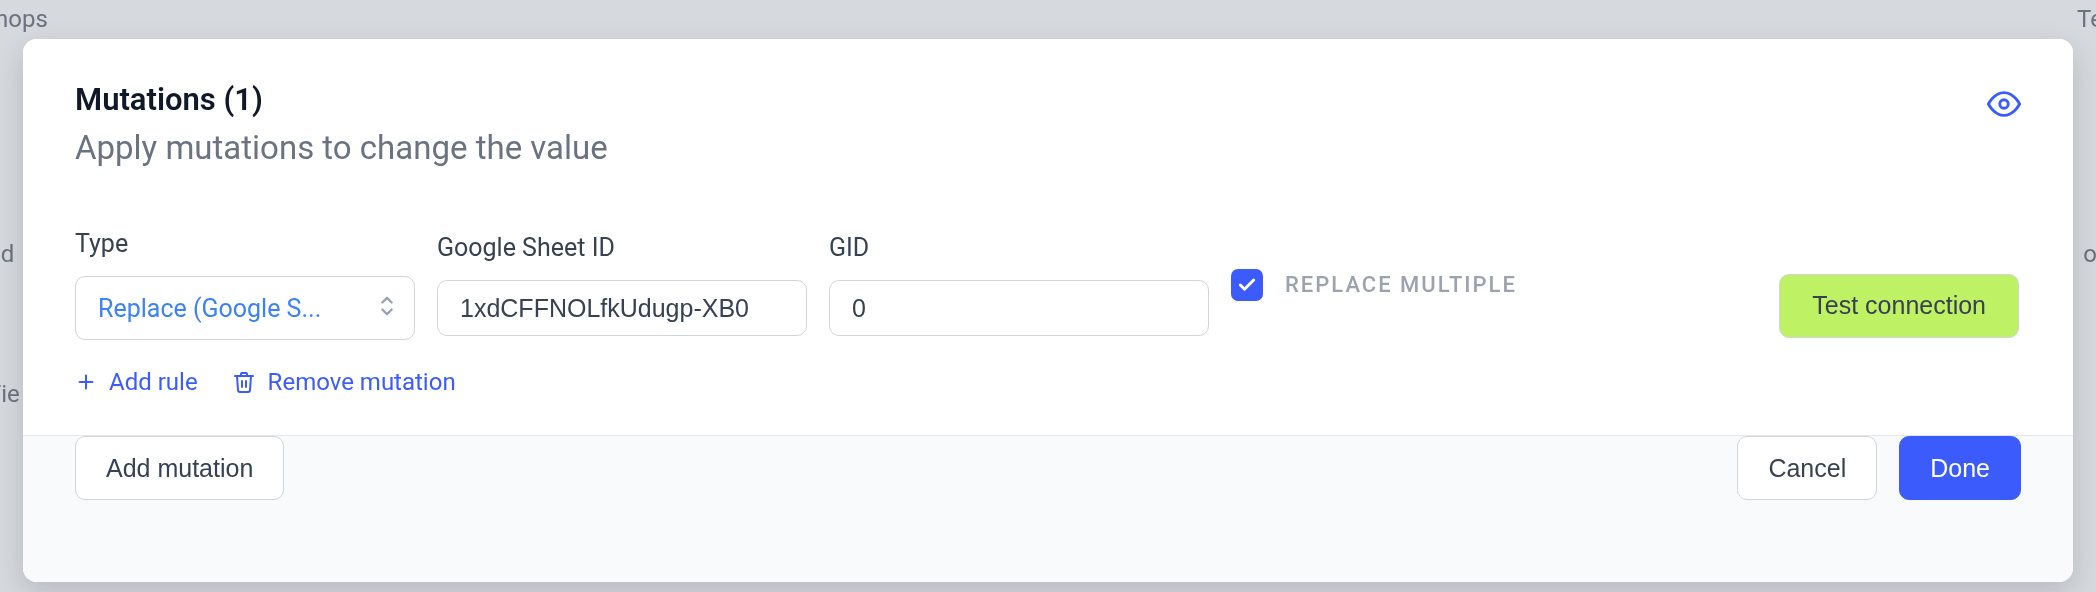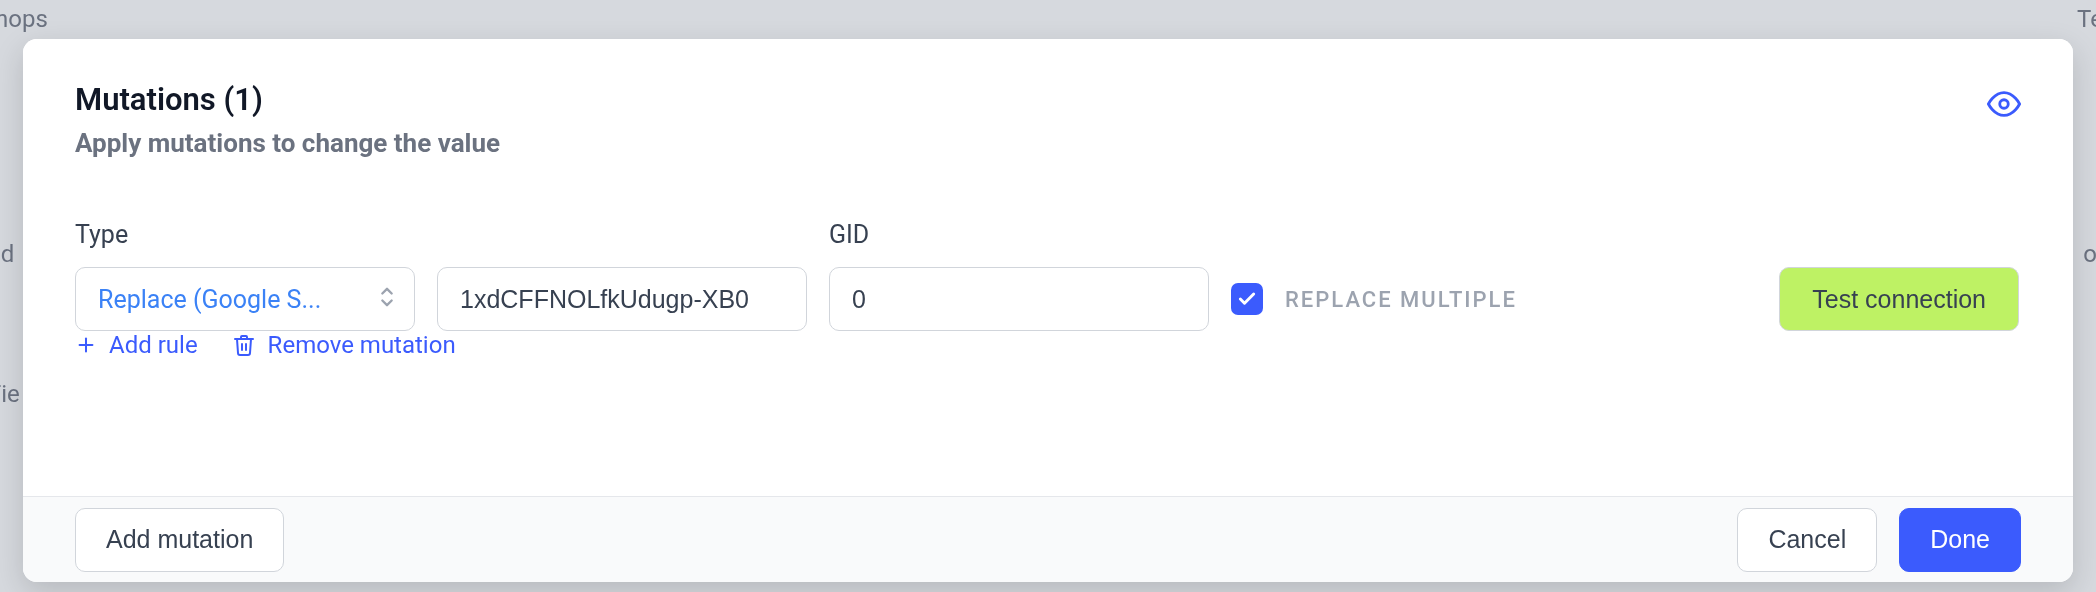--- a/index.html
+++ b/index.html
@@ -71,35 +71,35 @@
       justify-content: space-between;
       align-items: flex-start;
     }
     .title {
       font-size: 31px;
       font-weight: 600;
       color: #111827;
       margin-bottom: 10px;
     }
     .subtitle {
-      font-size: 26px;
-      color: #6b7280;
-      font-weight: 700;
+      font-size: 33px;
+      color: #6b7280;
+      font-weight: 400;
     }
     .eye-icon {
       color: #3b5bfd;
       cursor: pointer;
       margin-top: 6px;
     }
 
     .fields {
       display: flex;
       gap: 22px;
       margin-top: 62px;
-      align-items: flex-end;
+      align-items: center;
     }
     .field {
       display: flex;
       flex-direction: column;
     }
     .field-label {
       font-size: 25px;
       color: #374151;
       margin-bottom: 18px;
       font-weight: 400;
@@ -127,21 +127,21 @@
     .select-caret {
       position: absolute;
       right: 18px;
       top: 50%;
       transform: translateY(-50%);
       color: #9ca3af;
       pointer-events: none;
     }
     .text-input {
       width: 370px;
-      height: 64px;
+      height: 56px;
       border: 1px solid #d1d5db;
       border-radius: 10px;
       padding: 0 22px;
       font-size: 25px;
       color: #374151;
       background: #fff;
       outline: none;
     }
     .text-input.gid { width: 380px; }
 
@@ -183,39 +183,39 @@
       cursor: pointer;
       align-self: flex-end;
       margin-top: 42px;
       margin-right:2px;
     }
     .test-field { flex:1; display:flex; flex-direction:column; }
 
     .row-actions {
       display: flex;
       gap: 34px;
+      margin-top: 28px;
       align-items: center;
     }
     .action-link {
       display: flex;
       align-items: center;
       gap: 12px;
       color: #3b5bfd;
       font-size: 24px;
       cursor: pointer;
       font-weight: 400;
     }
     .action-link svg { flex-shrink: 0; }
 
     .modal-footer {
-      height: 86px;
+      height: 147px;
       background: #f9fafb;
       border-top: 1px solid #e5e7eb;
       display: flex;
-      align-items: center;
       padding: 0 52px;
       gap: 32px;
     }
     .btn {
       height: 64px;
       padding: 0 30px;
       border-radius: 10px;
       font-size: 25px;
       cursor: pointer;
       display: flex;
@@ -270,20 +270,21 @@
           <span class="select-caret">
             <svg width="20" height="28" viewBox="0 0 16 24" fill="none" stroke="currentColor" stroke-width="2" stroke-linecap="round" stroke-linejoin="round">
               <polyline points="4 9 8 5 12 9"></polyline>
               <polyline points="4 15 8 19 12 15"></polyline>
             </svg>
           </span>
         </div>
       </div>
 
       <div class="field">
+        <span class="field-label">Google Sheet ID</span>
         <input class="text-input" type="text" value="1xdCFFNOLfkUdugp-XB0" style="">
       </div>
 
       <div class="field">
         <span class="field-label">GID</span>
         <input class="text-input gid" type="text" value="0" style="">
       </div>
 
       <div class="field">
         <div class="multiple-row">

